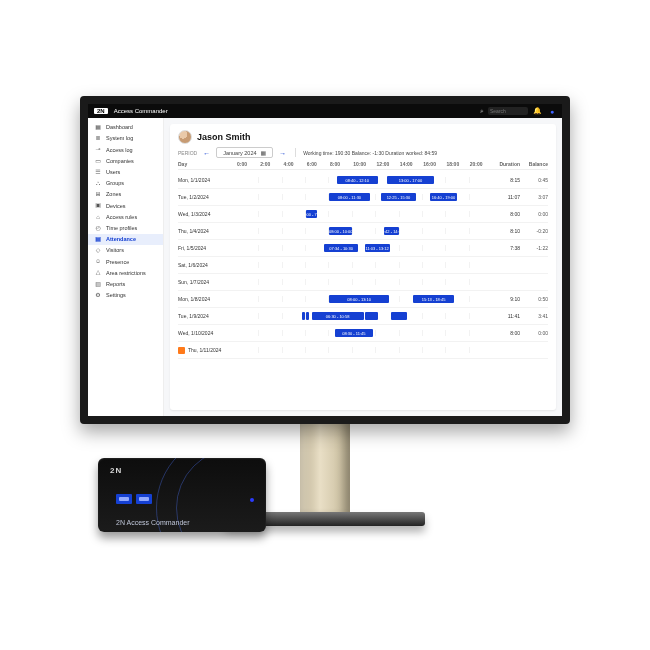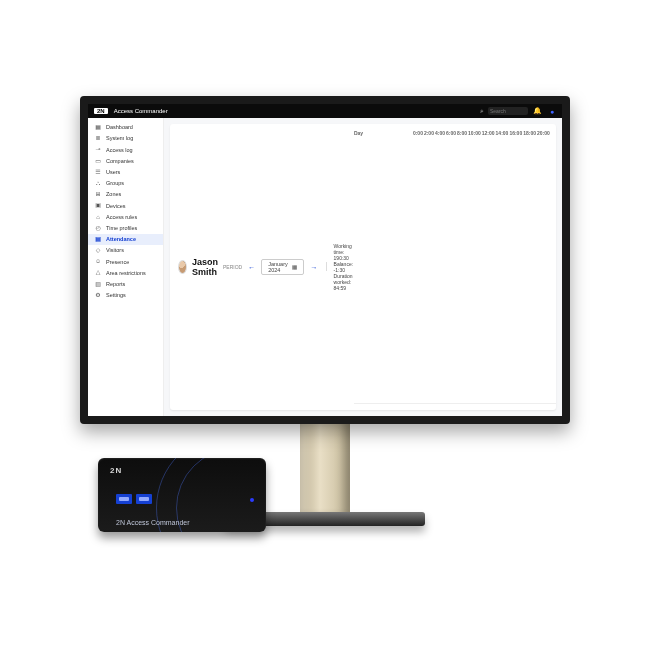--- a/index.html
+++ b/index.html
@@ -72,21 +72,21 @@
 
   .body { flex:1; display:flex; overflow:hidden; }
 
   .sidebar { width:76px; background:#fff; border-right:1px solid #eee; padding:4px 0; }
   .side-item { display:flex; align-items:center; gap:4px; padding:2px 6px; font-size:5.5px; color:#333; cursor:pointer; line-height:1.2;}
   .side-item .mi { width:8px; text-align:center; color:#555; font-size:6px;}
   .side-item.active { background:#e8eefc; color:#1540d2; font-weight:600;}
   .side-item.active .mi { color:#1540d2; }
 
   .main { flex:1; background:#f6f7f9; padding:6px; overflow:hidden; }
-  .card { background:#fff; border-radius:3px; box-shadow:0 1px 2px rgba(0,0,0,.08); padding:6px 8px 4px 8px; height:100%; display:flex; flex-direction:row; overflow:hidden;}
+  .card { background:#fff; border-radius:3px; box-shadow:0 1px 2px rgba(0,0,0,.08); padding:6px 8px 4px 8px; height:100%; display:flex; flex-direction:column; overflow:hidden;}
   .person { display:flex; align-items:center; gap:5px; margin-bottom:3px;}
   .avatar { width:14px; height:14px; border-radius:50%; background: radial-gradient(circle at 35% 30%, #e9c9a9 35%, #c79b73 36%); border:1px solid #ddd;}
   .person-name { font-size:9px; font-weight:700; color:#111;}
   .period-row { display:flex; align-items:center; gap:4px; font-size:5px; color:#444; margin-bottom:3px;}
   .period-label { color:#888;}
   .period-nav { color:#1540d2; cursor:pointer; font-size:7px; padding:0 2px;}
   .month-box { border:1px solid #ccc; border-radius:2px; padding:1px 6px; font-size:5.5px; display:flex; align-items:center; gap:4px;}
   .month-box .cal { font-size:6px; color:#555;}
   .period-divider { width:1px; height:9px; background:#ddd; margin:0 3px;}
 

